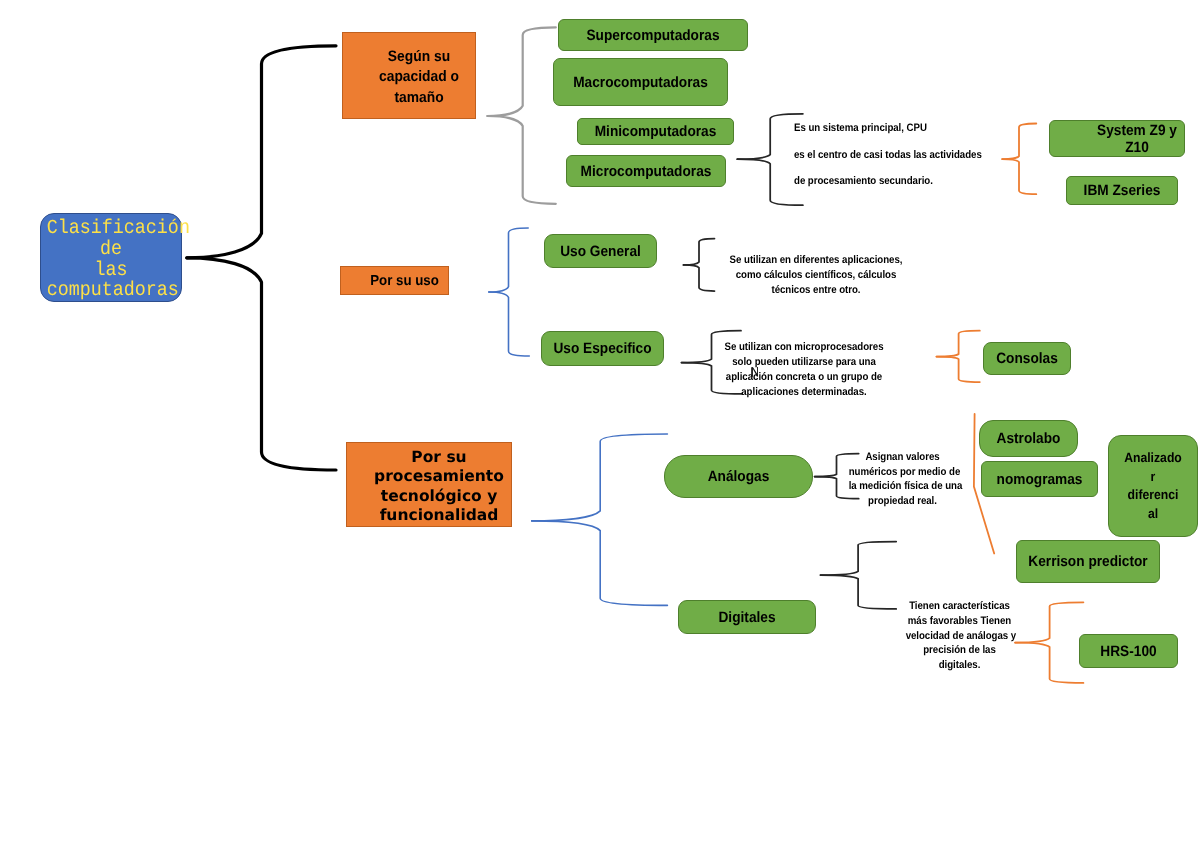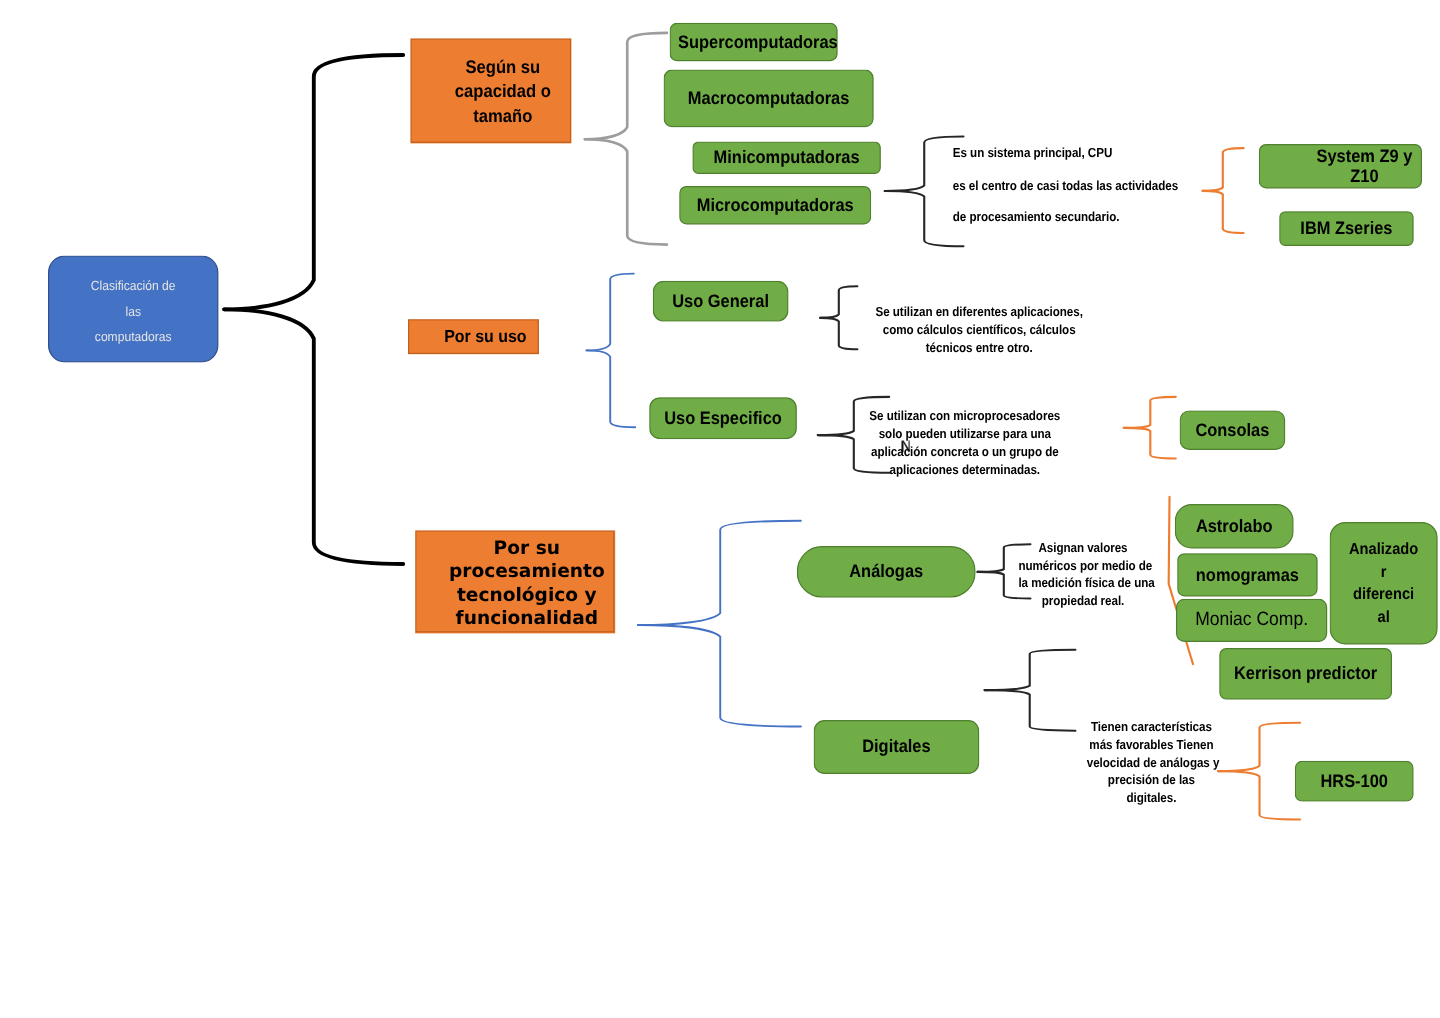--- a/index.html
+++ b/index.html
@@ -7,22 +7,22 @@
   body{width:1200px;height:848px;position:relative;overflow:hidden;
        font-family:"Liberation Sans",sans-serif;
        -webkit-font-smoothing:antialiased;-moz-osx-font-smoothing:grayscale;
        text-rendering:geometricPrecision;}
   .node,.note{will-change:transform;}
   #canvas{position:absolute;left:0;top:0;width:1200px;height:848px;background:#fff;}
   svg#connectors{position:absolute;left:0;top:0;width:1200px;height:848px;}
   .node{position:absolute;box-sizing:border-box;display:flex;align-items:center;
         justify-content:center;text-align:center;}
   .node .txt{display:block;width:100%;}
-  .blue-node{background:#4472C4;color:#e5e5e5;border:1.3px solid #2E4E8C;border-radius:14px;
-             font-size:11px;font-weight:400;line-height:20.8px;}
+  .blue-node{background:#4472C4;color:#fde047;border:1.3px solid #2E4E8C;border-radius:14px;
+             font-size:20px;font-weight:400;line-height:20.8px;font-family:Liberation Mono, monospace;}
   .blue-node .txt{transform:scaleX(0.917);}
   .orange-node{background:#ED7D31;color:#000;border:1px solid #C0601E;font-weight:700;padding-left:20px;}
   .orange-node .txt{transform:scaleX(0.917);}
   .orange-node.dejavu .txt{transform:none;}
   .green-node{background:#70AD47;color:#000;border:1.6px solid #4E7F2C;font-weight:700;
               font-size:15px;}
   .green-node .txt{transform:scaleX(0.912);}
   .note{position:absolute;color:#000;font-weight:700;text-align:center;font-size:10.9px;
          letter-spacing:-0.05px;}
   .note div{white-space:nowrap;transform:scaleX(0.89);}
@@ -73,21 +73,21 @@
 
   <div class="node orange-node" style="left:340px;top:266px;width:109px;height:29px;font-size:14.5px;">
     <span class="txt">Por su uso</span>
   </div>
 
   <div class="node orange-node dejavu" style="left:346px;top:442px;width:166px;height:85px;font-size:15.5px;line-height:19.3px;
               font-family:'DejaVu Sans',sans-serif;border-width:1px;padding-top:4px;">
     <span class="txt">Por su<br>procesamiento<br>tecnológico y<br>funcionalidad</span>
   </div>
 
-  <div class="node green-node" style="left:558px;top:19px;width:140px;height:32px;border-radius:6px;">
+  <div class="node green-node" style="left:558px;top:19px;width:190px;height:32px;border-radius:6px;">
     <span class="txt">Supercomputadoras</span>
   </div>
   <div class="node green-node" style="left:553px;top:58px;width:175px;height:48px;border-radius:7px;">
     <span class="txt">Macrocomputadoras</span>
   </div>
   <div class="node green-node" style="left:565px;top:118px;width:157px;height:27px;border-radius:5px;margin-left:12px;">
     <span class="txt">Minicomputadoras</span>
   </div>
   <div class="node green-node" style="left:566px;top:155px;width:160px;height:32px;border-radius:6px;">
     <span class="txt">Microcomputadoras</span>
@@ -125,40 +125,36 @@
       <div>aplicaciones determinadas.</div>
     </div>
 
   <div class="node green-node" style="left:983px;top:342px;width:88px;height:33px;border-radius:8px;">
     <span class="txt">Consolas</span>
   </div>
 
   <div class="node green-node" style="left:664px;top:455px;width:149px;height:43px;border-radius:21px;">
     <span class="txt">Análogas</span>
   </div>
-  <div class="node green-node" style="left:678px;top:600px;width:138px;height:45px;border-radius:9px;">
+  <div class="node green-node" style="left:678px;top:600px;width:138px;height:34px;border-radius:9px;">
     <span class="txt">Digitales</span>
   </div>
 
   <div class="note ctr" style="left:842px;top:450px;width:121px;line-height:14.7px;">
       <div>Asignan valores</div>
       <div>numéricos por medio de</div>
       <div>la medición física de una</div>
       <div>propiedad real.</div>
     </div>
 
   <div class="node green-node" style="left:979px;top:420px;width:99px;height:37px;border-radius:14px;">
     <span class="txt">Astrolabo</span>
   </div>
   <div class="node green-node" style="left:981px;top:461px;width:117px;height:36px;border-radius:6px;">
     <span class="txt">nomogramas</span>
-  </div>
-  <div class="node green-node" style="left:980px;top:499px;width:126px;height:36px;border-radius:7px;font-weight:400;
-              font-size:16px;">
-    <span class="txt">Moniac Comp.</span>
   </div>
   <div class="node green-node" style="left:1108px;top:435px;width:90px;height:102px;border-radius:13px;
               font-size:13.4px;line-height:18.5px;">
     <span class="txt">Analizado<br>r<br>diferenci<br>al</span>
   </div>
   <div class="node green-node" style="left:1016px;top:540px;width:144px;height:43px;border-radius:6px;">
     <span class="txt">Kerrison predictor</span>
   </div>
 
   <div class="note ctr" style="left:899px;top:599px;width:121px;line-height:14.8px;">

